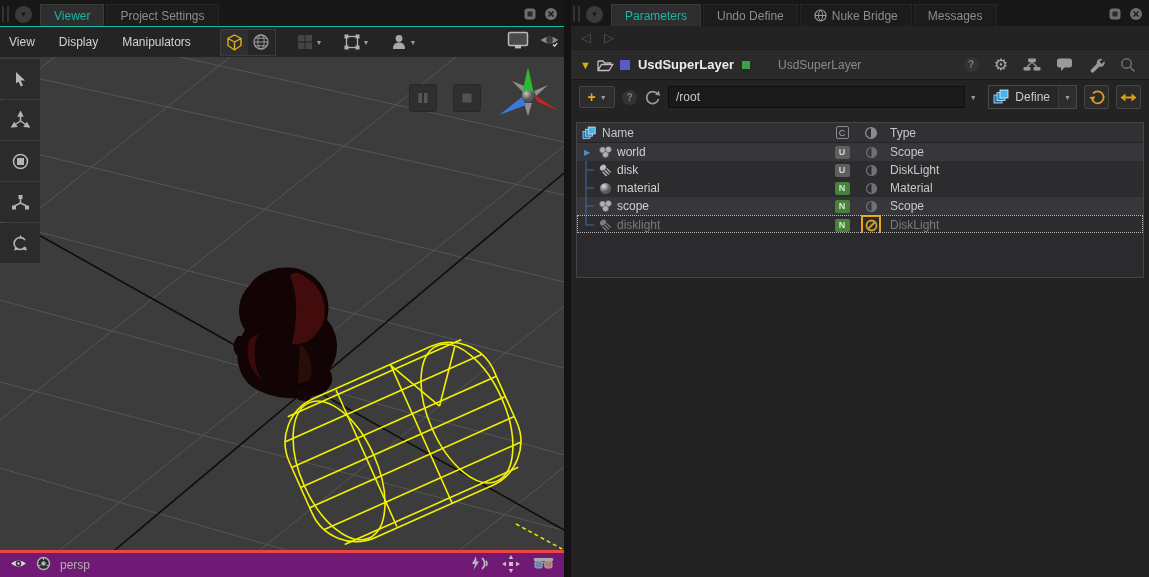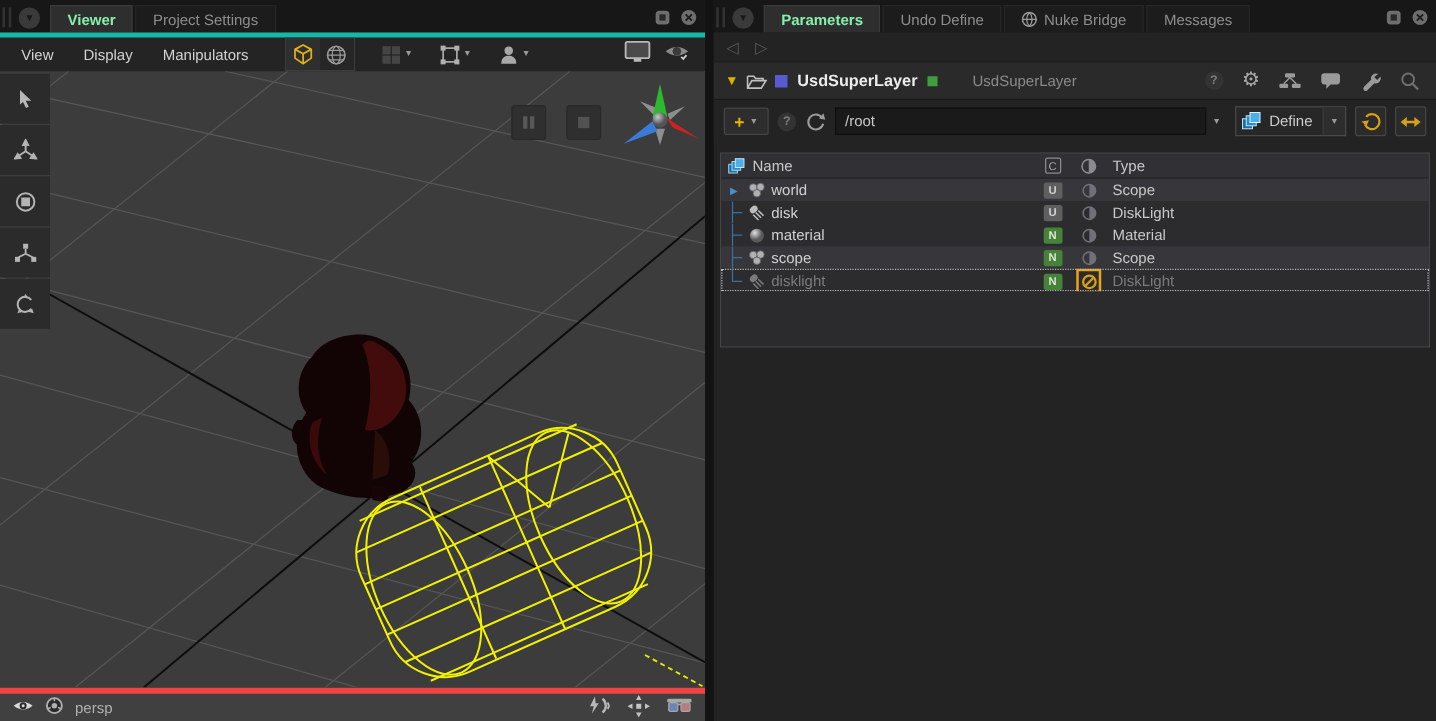--- a/index.html
+++ b/index.html
@@ -12,46 +12,46 @@
   .splitter{width:7px;background:#131313;}
   .panel-right{flex:1;}
 
   
   .tabbar{height:26px;background:#171717;display:flex;align-items:flex-end;gap:2px;padding:0 4px 0 2px;}
   .grip{width:7px;height:16px;margin:0 2px 4px 0;border-left:2px solid #333;border-right:2px solid #333;}
   .pane-menu-btn{width:17px;height:17px;border-radius:50%;background:#3a3a3a;margin:0 6px 3px 2px;
       display:flex;align-items:center;justify-content:center;color:#181818;font-size:8px;}
   .tab{height:22px;padding:0 13px;display:flex;align-items:center;gap:5px;font-size:12px;color:#8d8d8d;
       background:#1c1c1c;border:1px solid #262626;border-bottom:none;}
-  .tab.active{background:#2e2e2e;color:#86efac;border-color:#3a3a3a;font-weight:bold;}
+  .tab.active{background:#2e2e2e;color:#14b8a6;border-color:#3a3a3a;}
   .tab-sp{flex:1;}
   .winbtn{width:15px;height:15px;margin:0 2px 5px 2px;display:flex;align-items:center;justify-content:center;}
 
   
-  .menubar{height:31px;background:#242424;display:flex;align-items:center;padding:0 8px;gap:6px;border-top:4px solid #14b8a6;}
+  .menubar{height:31px;background:#242424;display:flex;align-items:center;padding:0 0;gap:6px;border-top:1px solid #14b8a6;}
   .menu{font-size:12px;color:#d2d2d2;padding:0 9px;}
   .tool-group{display:flex;border:1px solid #3c3c3c;margin-left:14px;}
   .tbtn{width:27px;height:25px;display:flex;align-items:center;justify-content:center;background:#262626;}
   .tbtn.active{background:#2f2f2f;}
   .tbtn.lone{border:none;background:transparent;margin-left:14px;}
   .caret{font-size:7px;color:#9a9a9a;margin-left:1px;}
   .mb-right{margin-left:auto;display:flex;align-items:center;gap:10px;padding-right:4px;}
 
   
   .viewport{position:relative;height:493px;background:#3c3c3c;overflow:hidden;}
   .scene{position:absolute;left:0;top:0;}
   .side-tools{position:absolute;left:0;top:2px;width:40px;display:flex;flex-direction:column;gap:1px;}
   .stool{width:40px;height:40px;background:#2b2b2b;display:flex;align-items:center;justify-content:center;}
   .transport{position:absolute;top:27px;left:409px;display:flex;gap:16px;}
   .tpbtn{width:28px;height:28px;background:#2f2f2f;border:1px solid #282828;border-radius:3px;
          display:flex;align-items:center;justify-content:center;}
   .gizmo{position:absolute;left:497px;top:8px;}
 
   
-  .viewbar{height:27px;background:#404040;border-top:5px solid #ef4444;display:flex;align-items:center;
+  .viewbar{height:27px;background:#701a75;border-top:3px solid #ef4444;display:flex;align-items:center;
            padding:0 10px;gap:9px;font-size:12px;color:#b0b0b0;}
   .vb-right{margin-left:auto;display:flex;align-items:center;gap:13px;}
 
   
   .navrow{height:24px;background:#232323;border-bottom:1px solid #1c1c1c;display:flex;align-items:center;
           gap:13px;padding:0 10px;color:#555;font-size:13px;}
   .nodeheader{height:30px;background:#2a2a2a;border-bottom:1px solid #191919;display:flex;align-items:center;
           padding:0 9px;gap:6px;}
   .exp-tri{color:#d8b400;font-size:11px;}
   .sq-blue{width:10px;height:10px;background:#5a5ad0;}

